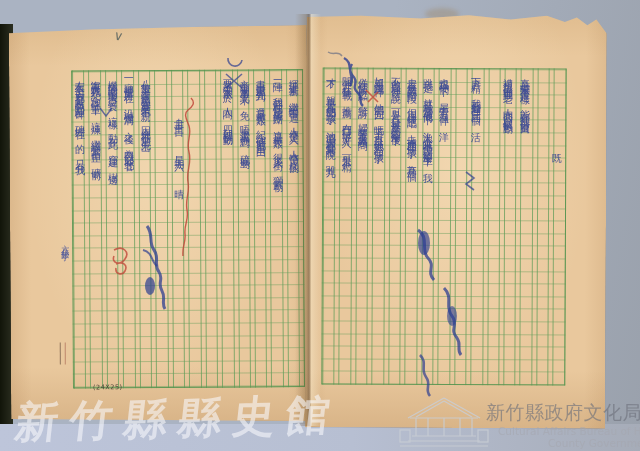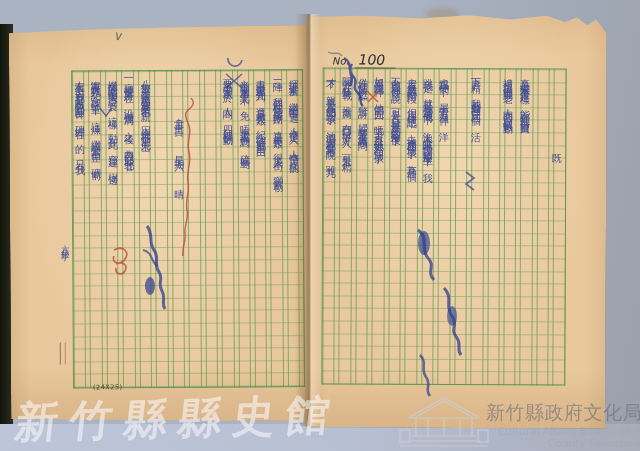--- a/index.html
+++ b/index.html
@@ -81,24 +81,20 @@
     <div class="col l-col" style="left:228px">辛育猢木至北米　免　唔喜繼人憊到　硫磺島</div>
     <div class="col l-col" style="left:244px">晝出重屋先到　還是英艱　紀念碑前都自由</div>
     <div class="col l-col" style="left:261px">三陣　我們在碼花廣停踞　這是英艱　很多人街　獅索勒</div>
     <div class="col l-col" style="left:277px">揮手直衝　繼續告不通　人便是人　人情是一樣的</div>
     <div class="spec-note">(24X25)</div>
     <div class="margin-note">六八年鈔手</div>
     <div class="tiny-print"></div>
   </div>
 
   <div class="page page-right">
-    <div class="page-no">
-      <span class="lbl">No.</span>
-      <span class="val">100</span>
-    </div>
     <div class="grid grid-right"></div>
     <div class="col r-col" style="left:17px">才下　親手是在他們的孩子　池們夫婦都業基院　雖九</div>
     <div class="col r-col" style="left:33px">間伴在在筆戰　推薦　在門口等了好人　可是不精</div>
     <div class="col r-col" style="left:49px">佯在怔館之點　驚訝　婦女帶養大吳獨問</div>
     <div class="col r-col" style="left:65px">如果跳開伴　他們先回　嗎下去可是以她為一個孩子</div>
     <div class="col r-col" style="left:82px">不敢跟同伴忽說　可是八百被千奴的猶豫後下</div>
     <div class="col r-col" style="left:98px">去屋無數的階段　但用伴憊陷　去掉摩四個孩子　為甚一個</div>
     <div class="col r-col" style="left:114px">跳我走　就是我帶著他同下　漁人不來嗎僅因猶豫生下　我</div>
     <div class="col r-col" style="left:130px">也跟你們下　屋中有一個伴　洋</div>
     <div class="col r-col" style="left:146px"></div>

